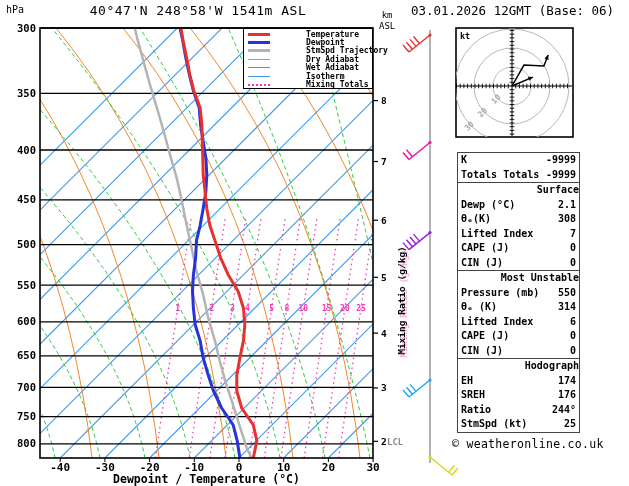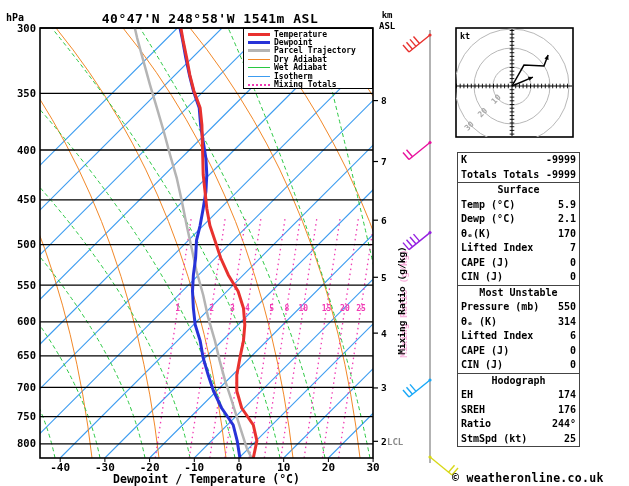--- a/index.html
+++ b/index.html
@@ -1,39 +1,39 @@
 <!DOCTYPE html>
 <html><head>
 <meta charset="utf-8">
 <style>
   html,body{margin:0;padding:0;}
   body{font-family:"DejaVu Sans Mono","Liberation Mono",monospace;background:#fff;}
   #stage{position:relative;width:629px;height:486px;background:#fff;overflow:hidden;}
   #plot-svg{position:absolute;left:0;top:0;}
-  .hdr{position:absolute;font-weight:bold;color:#000;white-space:pre;margin-top:8px;}
-  #station-title{left:40px;top:3px;width:340px;text-align:center;font-size:13px;letter-spacing:0.5px;}
+  .hdr{position:absolute;font-weight:normal;color:#000;white-space:pre;}
+  #station-title{left:28px;top:3px;width:340px;text-align:center;font-size:13px;letter-spacing:0.5px;}
   #hpa-label{left:6px;top:4px;font-size:10px;}
-  #km-label{left:379px;top:2px;font-size:9px;line-height:11px;text-align:center;}
+  #km-label{left:379px;top:10px;font-size:9px;line-height:11px;text-align:center;}
   #datetime{left:398px;top:3px;width:229px;text-align:center;font-size:12.5px;}
   #legend{position:absolute;left:243px;top:28px;width:130px;height:61px;background:#fff;
           border:1px solid #000;box-sizing:border-box;padding:1px 0 0 4px;z-index:5;}
   .legend-row{display:flex;align-items:center;height:8.4px;}
   .legend-line{width:22px;flex:0 0 22px;margin-right:4px;}
-  .legend-text{font-size:8px;font-weight:bold;white-space:nowrap;}
+  .legend-text{font-size:8px;font-weight:bold;white-space:nowrap;margin-left:32px;}
   #mixing-label{position:absolute;left:307px;top:294px;width:190px;height:13px;
      transform:rotate(-90deg);font-size:9.5px;font-weight:bold;text-align:center;
      text-shadow:-3px 2px 0 #f8b0dc;z-index:4;}
   #indices-table{position:absolute;left:457px;top:152px;width:123px;background:#fff;
      border:1.5px solid #444;box-sizing:border-box;z-index:5;}
   .tbl-section{border-top:1.5px solid #444;}
   .tbl-section:first-child{border-top:none;}
-  .tbl-head{font-size:10px;font-weight:bold;text-align:center;line-height:14.5px;}
+  .tbl-head{font-size:10px;font-weight:bold;text-align:right;line-height:14.5px;}
   .tbl-row{display:flex;justify-content:space-between;padding:0 3px;line-height:14.5px;}
   .tbl-label,.tbl-value{font-size:10px;font-weight:bold;white-space:nowrap;}
-  #copyright{left:452px;top:463px;font-size:11.5px;letter-spacing:0.3px;}
+  #copyright{left:452px;top:437px;font-size:11.5px;letter-spacing:0.3px;}
 </style>
 </head>
 <body>
 
 <div id="stage">
   <svg id="plot-svg" width="629" height="486">
       <defs>
         <clipPath id="plotclip">
           <rect x="40" y="28" width="333" height="430"></rect>
         </clipPath>
@@ -272,33 +272,34 @@
           <line x1="512" y1="86" x2="532.9" y2="77.07" stroke="#000" stroke-width="1.5"></line>
           <path d="M 532.9 77.07 L 529.6143601221594 80.83889514223245 L 527.9053365153117 76.83905265812083 Z" fill="#000"></path>
         </g>
         <text x="460" y="39" fill="#000" font-size="8.5px" font-weight="bold" font-family="DejaVu Sans Mono, monospace">kt</text>
       </g>
     </svg>
 
   <div class="hdr" id="hpa-label">hPa</div>
   <div class="hdr" id="station-title">40°47'N 248°58'W 1541m ASL</div>
   <div class="hdr" id="km-label"><span>km</span><br><span>ASL</span></div>
+  <div class="hdr" id="datetime">03.01.2026 12GMT (Base: 06)</div>
 
   <div id="legend">
       <div class="legend-row">
         <span class="legend-line" style="border-top: 3px solid rgb(232, 49, 46);"></span>
         <span class="legend-text">Temperature</span>
       </div>
       <div class="legend-row">
         <span class="legend-line" style="border-top: 3px solid rgb(39, 51, 216);"></span>
         <span class="legend-text">Dewpoint</span>
       </div>
       <div class="legend-row">
         <span class="legend-line" style="border-top: 3px solid rgb(180, 180, 180);"></span>
-        <span class="legend-text">Parcel Trajectory</span>
+        <span class="legend-text">StmSpd Trajectory</span>
       </div>
       <div class="legend-row">
         <span class="legend-line" style="border-top: 1.5px solid rgb(242, 136, 40);"></span>
         <span class="legend-text">Dry Adiabat</span>
       </div>
       <div class="legend-row">
         <span class="legend-line" style="border-top: 1.5px solid rgb(40, 200, 64);"></span>
         <span class="legend-text">Wet Adiabat</span>
       </div>
       <div class="legend-row">
@@ -320,30 +321,26 @@
           <span class="tbl-value">-9999</span>
         </div>
         <div class="tbl-row">
           <span class="tbl-label">Totals Totals</span>
           <span class="tbl-value">-9999</span>
         </div>
       </div>
       <div class="tbl-section">
         <div class="tbl-head">Surface</div>
         <div class="tbl-row">
-          <span class="tbl-label">Temp (°C)</span>
-          <span class="tbl-value">5.9</span>
-        </div>
-        <div class="tbl-row">
           <span class="tbl-label">Dewp (°C)</span>
           <span class="tbl-value">2.1</span>
         </div>
         <div class="tbl-row">
           <span class="tbl-label">θₑ(K)</span>
-          <span class="tbl-value">170</span>
+          <span class="tbl-value">308</span>
         </div>
         <div class="tbl-row">
           <span class="tbl-label">Lifted Index</span>
           <span class="tbl-value">7</span>
         </div>
         <div class="tbl-row">
           <span class="tbl-label">CAPE (J)</span>
           <span class="tbl-value">0</span>
         </div>
         <div class="tbl-row">

